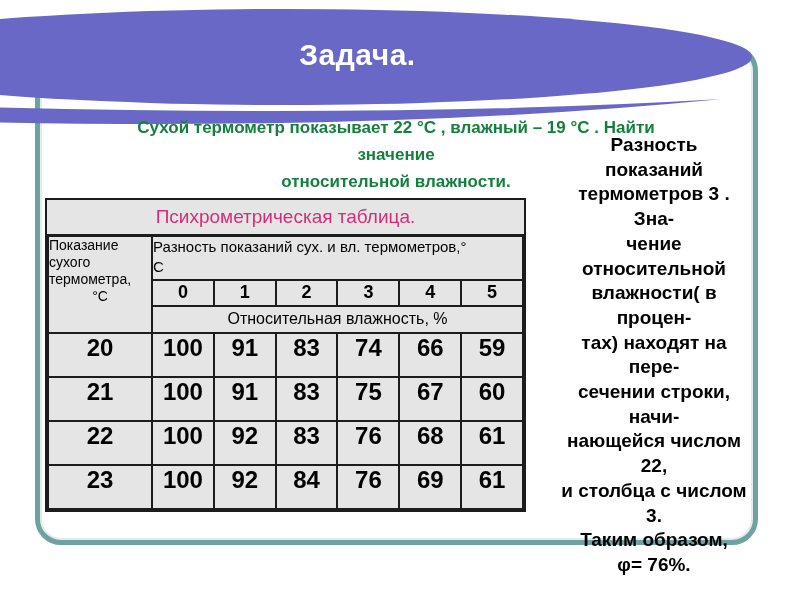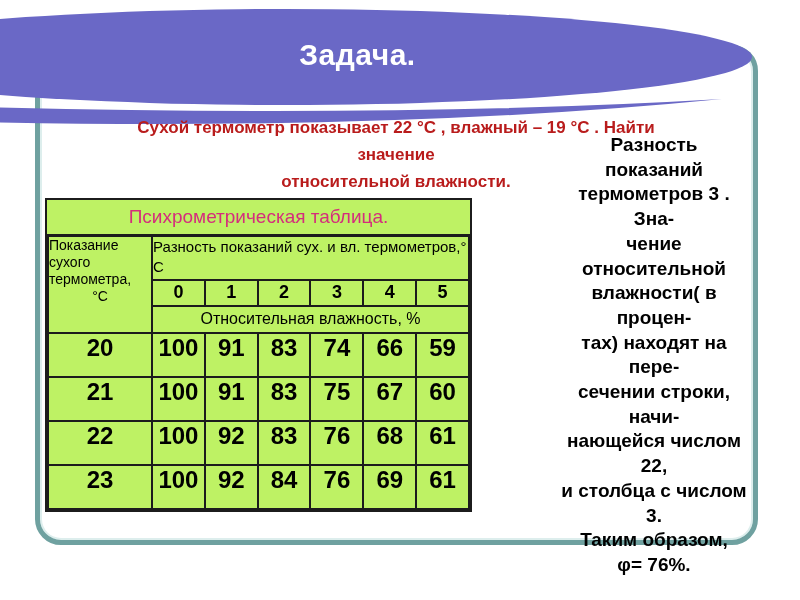--- a/index.html
+++ b/index.html
@@ -19,31 +19,31 @@
   
   .banner-svg{position:absolute;left:0;top:0;z-index:2;pointer-events:none;}
   .slide-title{
     position:absolute;left:0;top:38px;width:715px;z-index:3;
     text-align:center;color:#ffffff;font-size:30px;font-weight:700;
     letter-spacing:0.5px;
   }
   
   .problem{
     position:absolute;left:72px;top:114px;width:648px;z-index:3;
-    text-align:center;font-weight:bold;font-size:17px;line-height:27px;color:#b91c1c;
+    text-align:center;font-weight:bold;font-size:17px;line-height:27px;color:#15803d;
   }
   
   .solution{
     position:absolute;left:533px;top:133px;width:242px;z-index:3;
     text-align:center;font-weight:bold;font-size:19px;line-height:24.7px;color:#000;
   }
   
   .table-box{
-    position:absolute;left:45px;top:198px;width:427px;z-index:3;
-    border:2px solid #1c1c1c;background:#bef264;box-sizing:border-box;
+    position:absolute;left:45px;top:198px;width:481px;z-index:3;
+    border:2px solid #1c1c1c;background:#e5e5e5;box-sizing:border-box;
   }
   .tbl-title{
     height:34px;line-height:34px;text-align:center;
     color:#d52d7c;font-size:19px;font-weight:400;
   }
   table.psy{
     width:100%;border-collapse:collapse;table-layout:fixed;
     border-top:3px solid #1c1c1c;
   }
   table.psy td{border:2px solid #1c1c1c;padding:0;box-sizing:border-box;}

